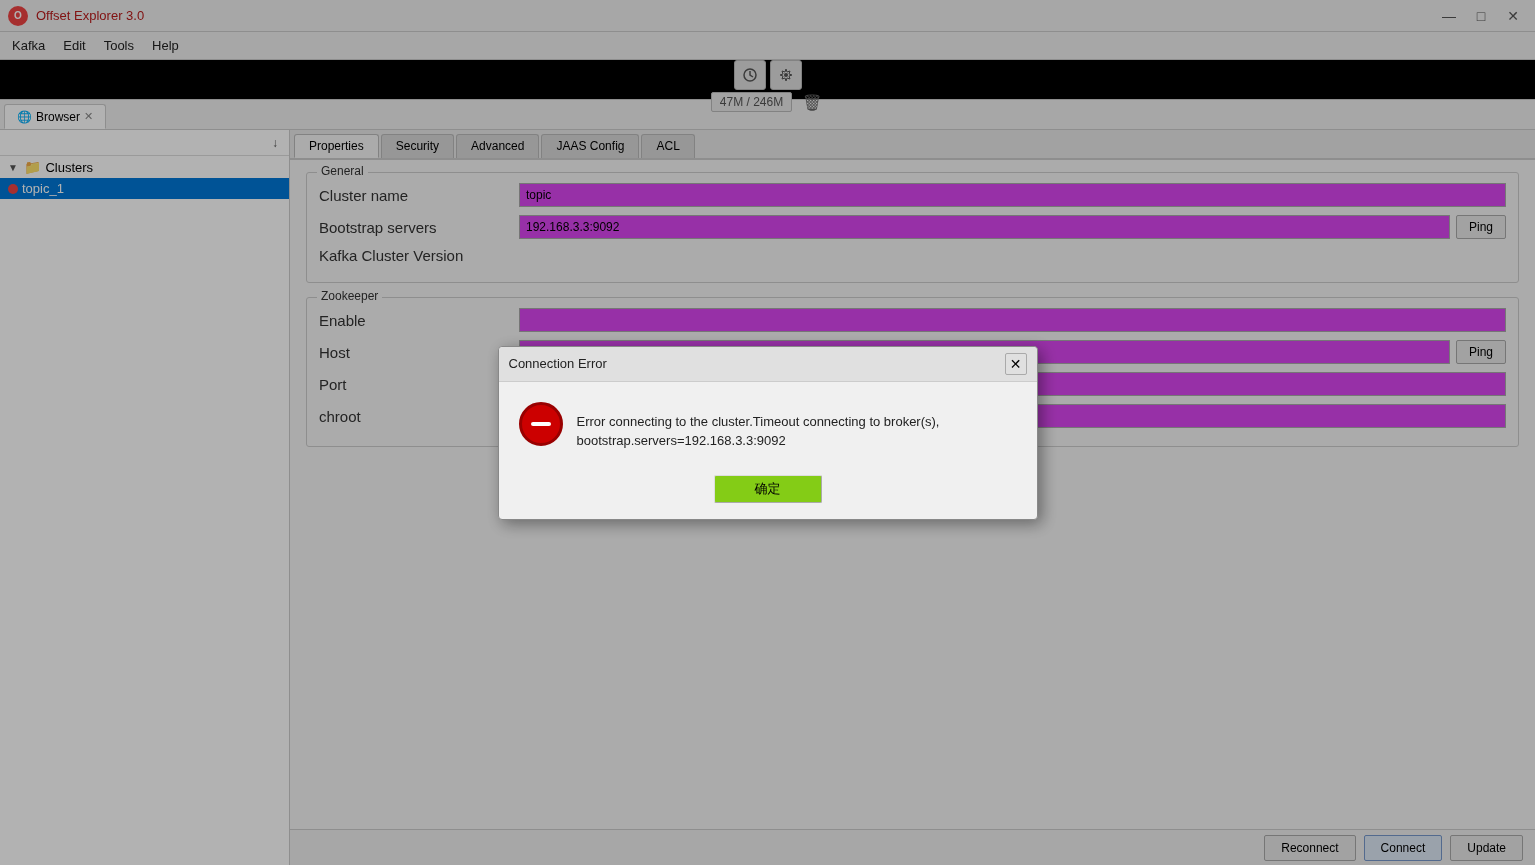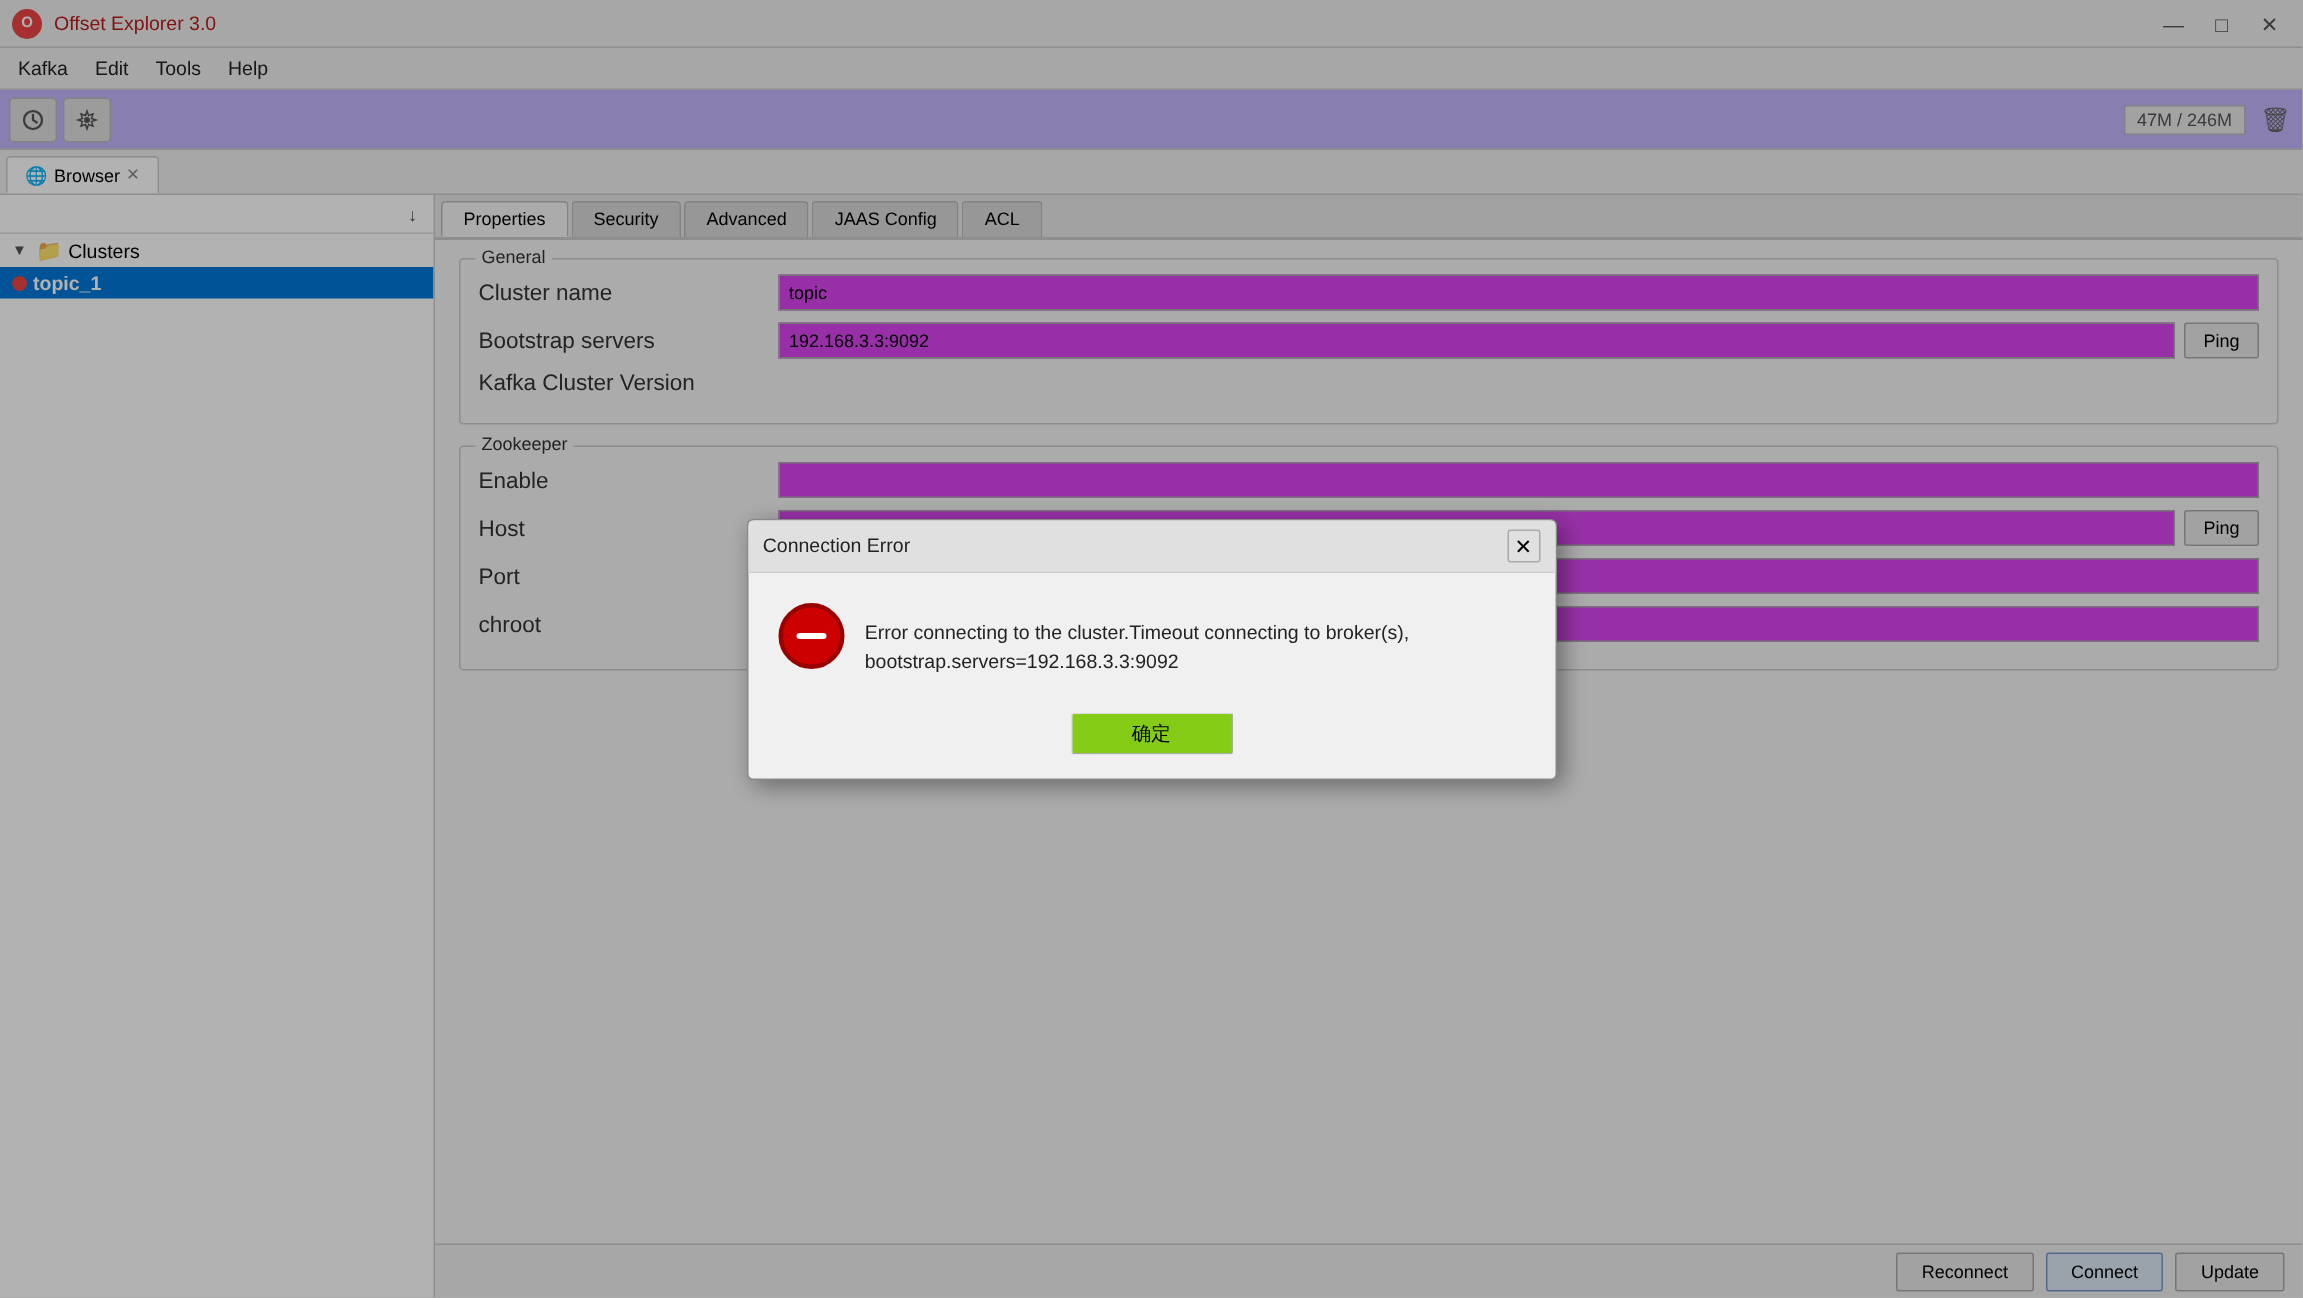--- a/index.html
+++ b/index.html
@@ -71,23 +71,24 @@
       color: #222;
       border-radius: 2px;
     }
 
     
     .toolbar {
       display: flex;
       align-items: center;
       height: 40px;
       padding: 0 6px;
-      background: #c4b5fd;
+      background: #000000;
       border-bottom: 1px solid #ccc;
       justify-content: space-between;
+      flex-direction: column;
     }
     .toolbar-left {
       display: flex;
       gap: 4px;
     }
     .toolbar-btn {
       width: 32px; height: 30px;
       background: #e0e0e0;
       border: 1px solid #bbb;
       border-radius: 3px;
@@ -462,21 +463,21 @@
   <div class="sidebar">
     <div class="sidebar-toolbar">
       <button class="sidebar-toolbar-btn">↓</button>
     </div>
 
     <div class="tree-item">
       <span class="tree-toggle">▼</span>
       <span class="folder-icon">📁</span>
       <span>Clusters</span>
     </div>
-    <div class="tree-item selected" style=" font-weight: bold;">
+    <div class="tree-item selected" style="">
       <div class="cluster-dot"></div>
       <span>topic_1</span>
     </div>
   </div>
 
   <div class="right-panel">
 
     <div class="props-tabs">
       <div class="props-tab active">Properties</div>
       <div class="props-tab">Security</div>

